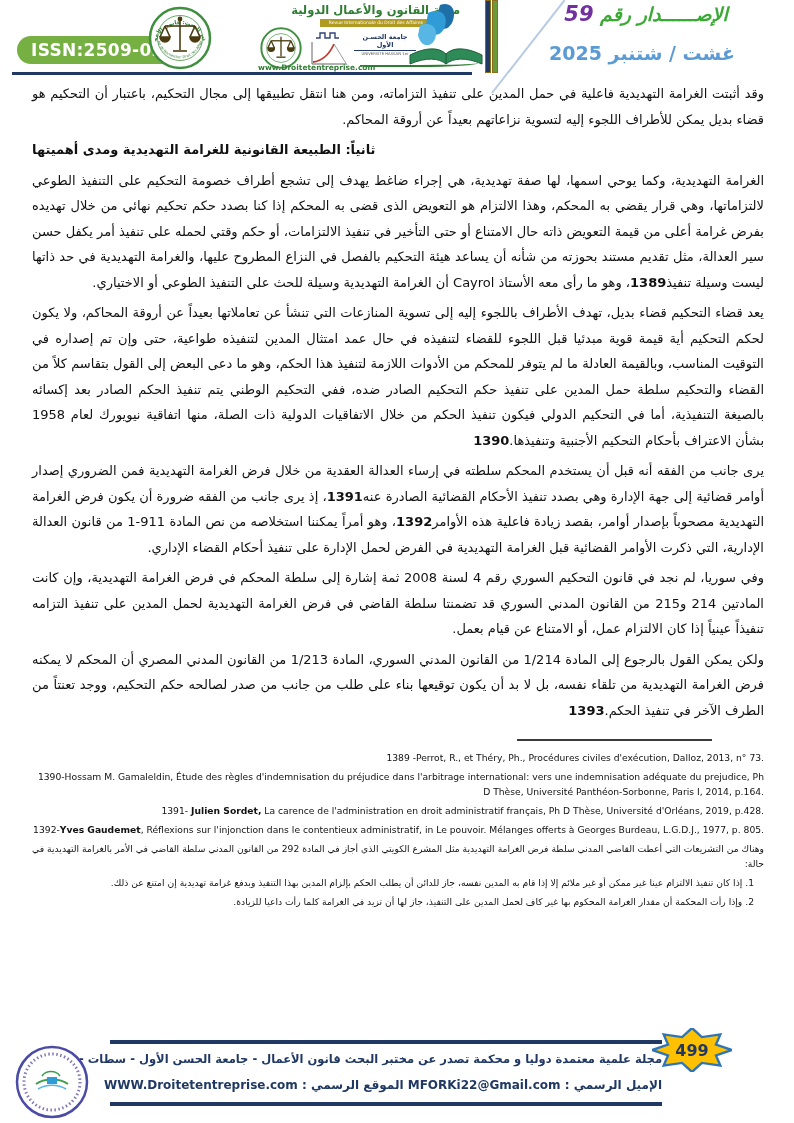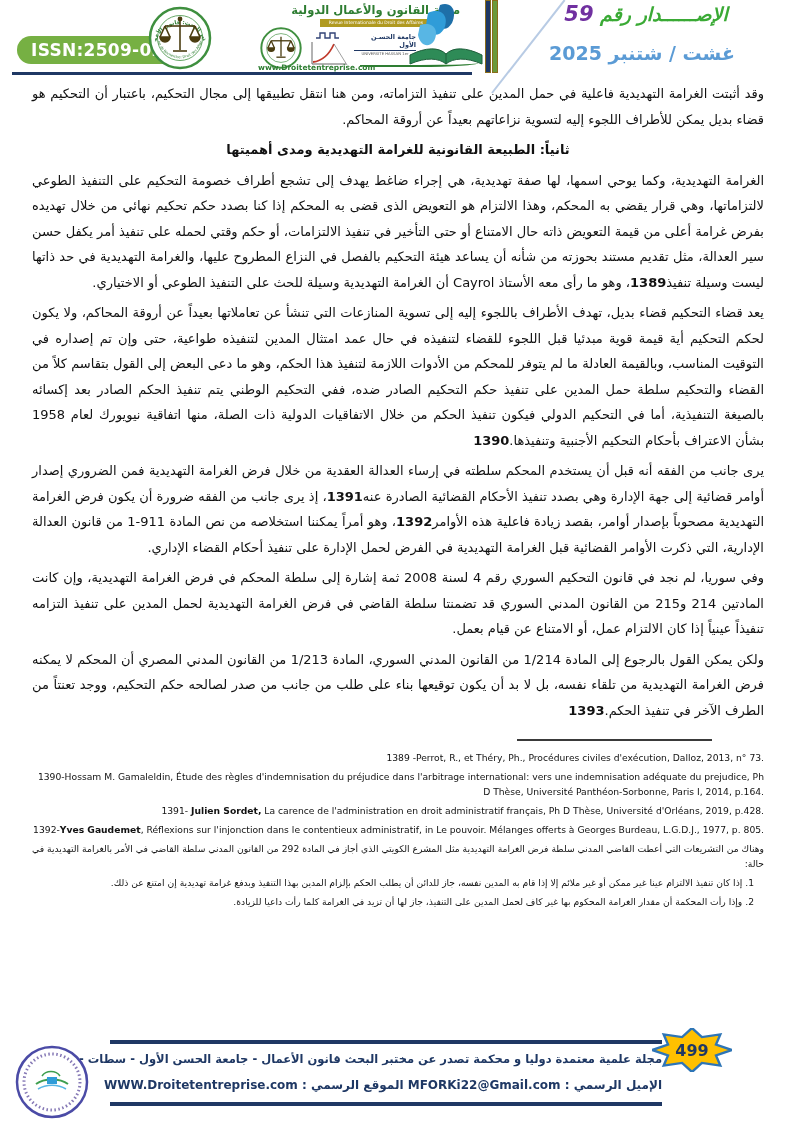--- a/index.html
+++ b/index.html
@@ -10,40 +10,40 @@
              font-size:17px;font-weight:bold;padding:4px 14px;border-radius:18px;letter-spacing:.3px;}
   .header-rule{position:absolute;left:12px;top:72px;width:460px;height:3px;background:var(--navy);}
   .lab-logo{position:absolute;left:148px;top:6px;width:64px;height:64px;}
   .center-logo{position:absolute;left:250px;top:3px;width:234px;height:70px;}
   .jt{position:absolute;top:0;right:24px;direction:rtl;font-size:11.5px;font-weight:bold;color:var(--logo_green);white-space:nowrap;}
   .jbanner{position:absolute;top:16px;right:52px;width:112px;height:8px;background:#b09a20;color:#fff;
            font-size:4.5px;line-height:8px;text-align:center;overflow:hidden;}
   .small-lab{position:absolute;left:10px;top:24px;width:42px;height:42px;}
   .chart-ico{position:absolute;left:56px;top:25px;}
   .univ{position:absolute;left:104px;top:30px;width:62px;direction:rtl;text-align:center;color:var(--navy);}
-  .univ .ar{display:block;font-size:6.5px;font-weight:bold;border-bottom:.5px solid var(--navy);padding-bottom:1px;text-align:right;}
+  .univ .ar{display:block;font-size:6.5px;font-weight:bold;border-bottom:.5px solid var(--navy);padding-bottom:1px;}
   .univ .fr{display:block;font-size:3.8px;color:#555;}
   .book-ico{position:absolute;left:156px;top:0;}
   .jsite{position:absolute;left:8px;bottom:1px;font-size:7.5px;font-weight:bold;color:var(--logo_green);}
   .jswoosh{position:absolute;left:110px;bottom:6px;width:118px;height:6px;
            border-bottom:2px solid var(--logo_green);border-radius:0 0 50% 10%;}
   .vbar{position:absolute;top:0;height:71px;width:4px;border:1px solid #8a6d1a;}
   .vbar.navy{left:485px;background:var(--navy);}
   .vbar.green{left:492px;background:#6a9a3a;}
   .diag{position:absolute;left:492px;top:92px;width:118px;height:2px;background:#b8cbe4;
         transform:rotate(-52deg);transform-origin:left center;}
   .issue-line{position:absolute;left:508px;top:2px;width:276px;direction:rtl;text-align:center;
               font-size:19px;font-weight:bold;color:var(--header_green);white-space:nowrap;font-style:italic;}
   .issue-line .num{color:var(--issue_purple);font-size:21px;}
   .date-line{position:absolute;left:500px;top:42px;width:284px;direction:rtl;text-align:center;
              font-size:19px;font-weight:bold;color:var(--date_blue);white-space:nowrap;}
   
   .content{position:absolute;top:81px;left:32px;right:30px;direction:rtl;}
   .para{font-size:13px;line-height:25.5px;text-align:justify;text-justify:inter-word;margin:0 0 5px;}
-  .para.heading{font-weight:bold;text-align:center;}
+  .para.heading{font-weight:bold;text-align:left;}
   .b{font-weight:bold;}
   
   .fn-sep{width:195px;height:2px;background:#3a3a3a;margin:16px 52px 10px 0;}
   .footnote-list{direction:rtl;}
   .fn{font-size:9.2px;line-height:1.55;margin:0 0 5px;color:#111;}
   .fn.ltr{direction:ltr;text-align:right;}
   .fn.rtl{direction:rtl;text-align:justify;}
   .fn.indent{padding-right:10px;}
   
   .footer-bar{position:absolute;left:110px;width:552px;height:3.5px;background:var(--navy);}

